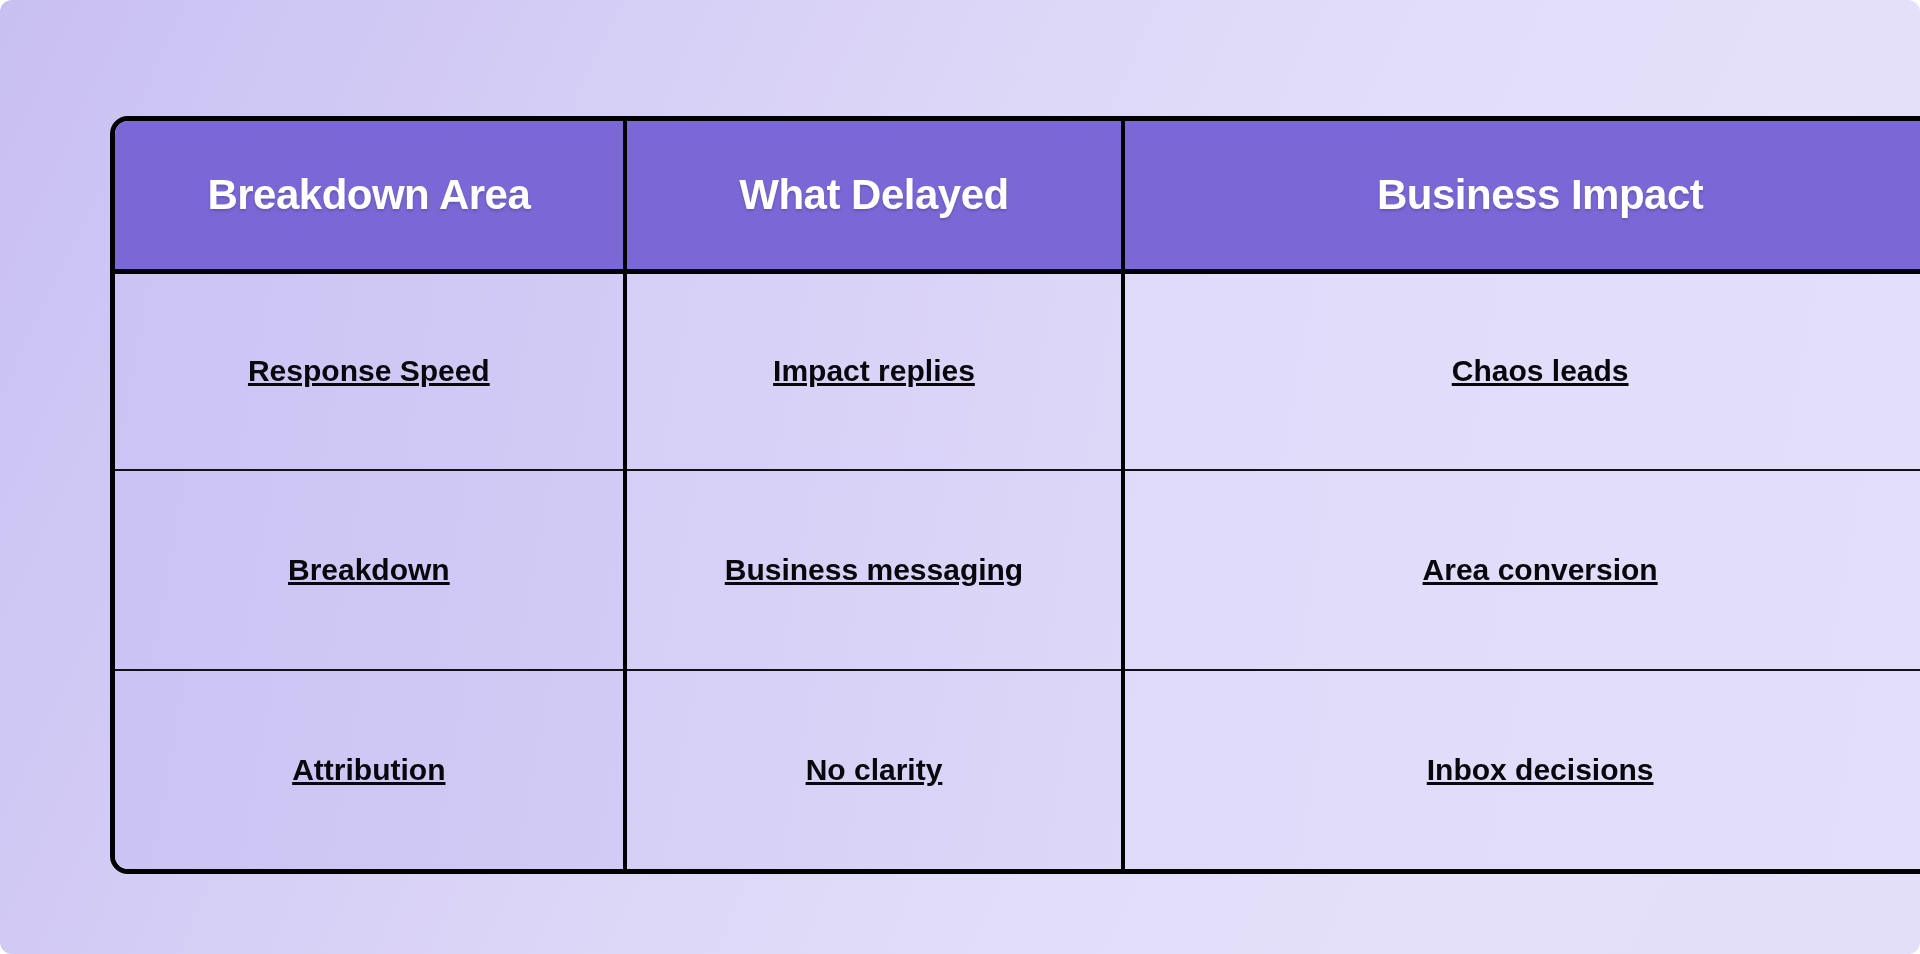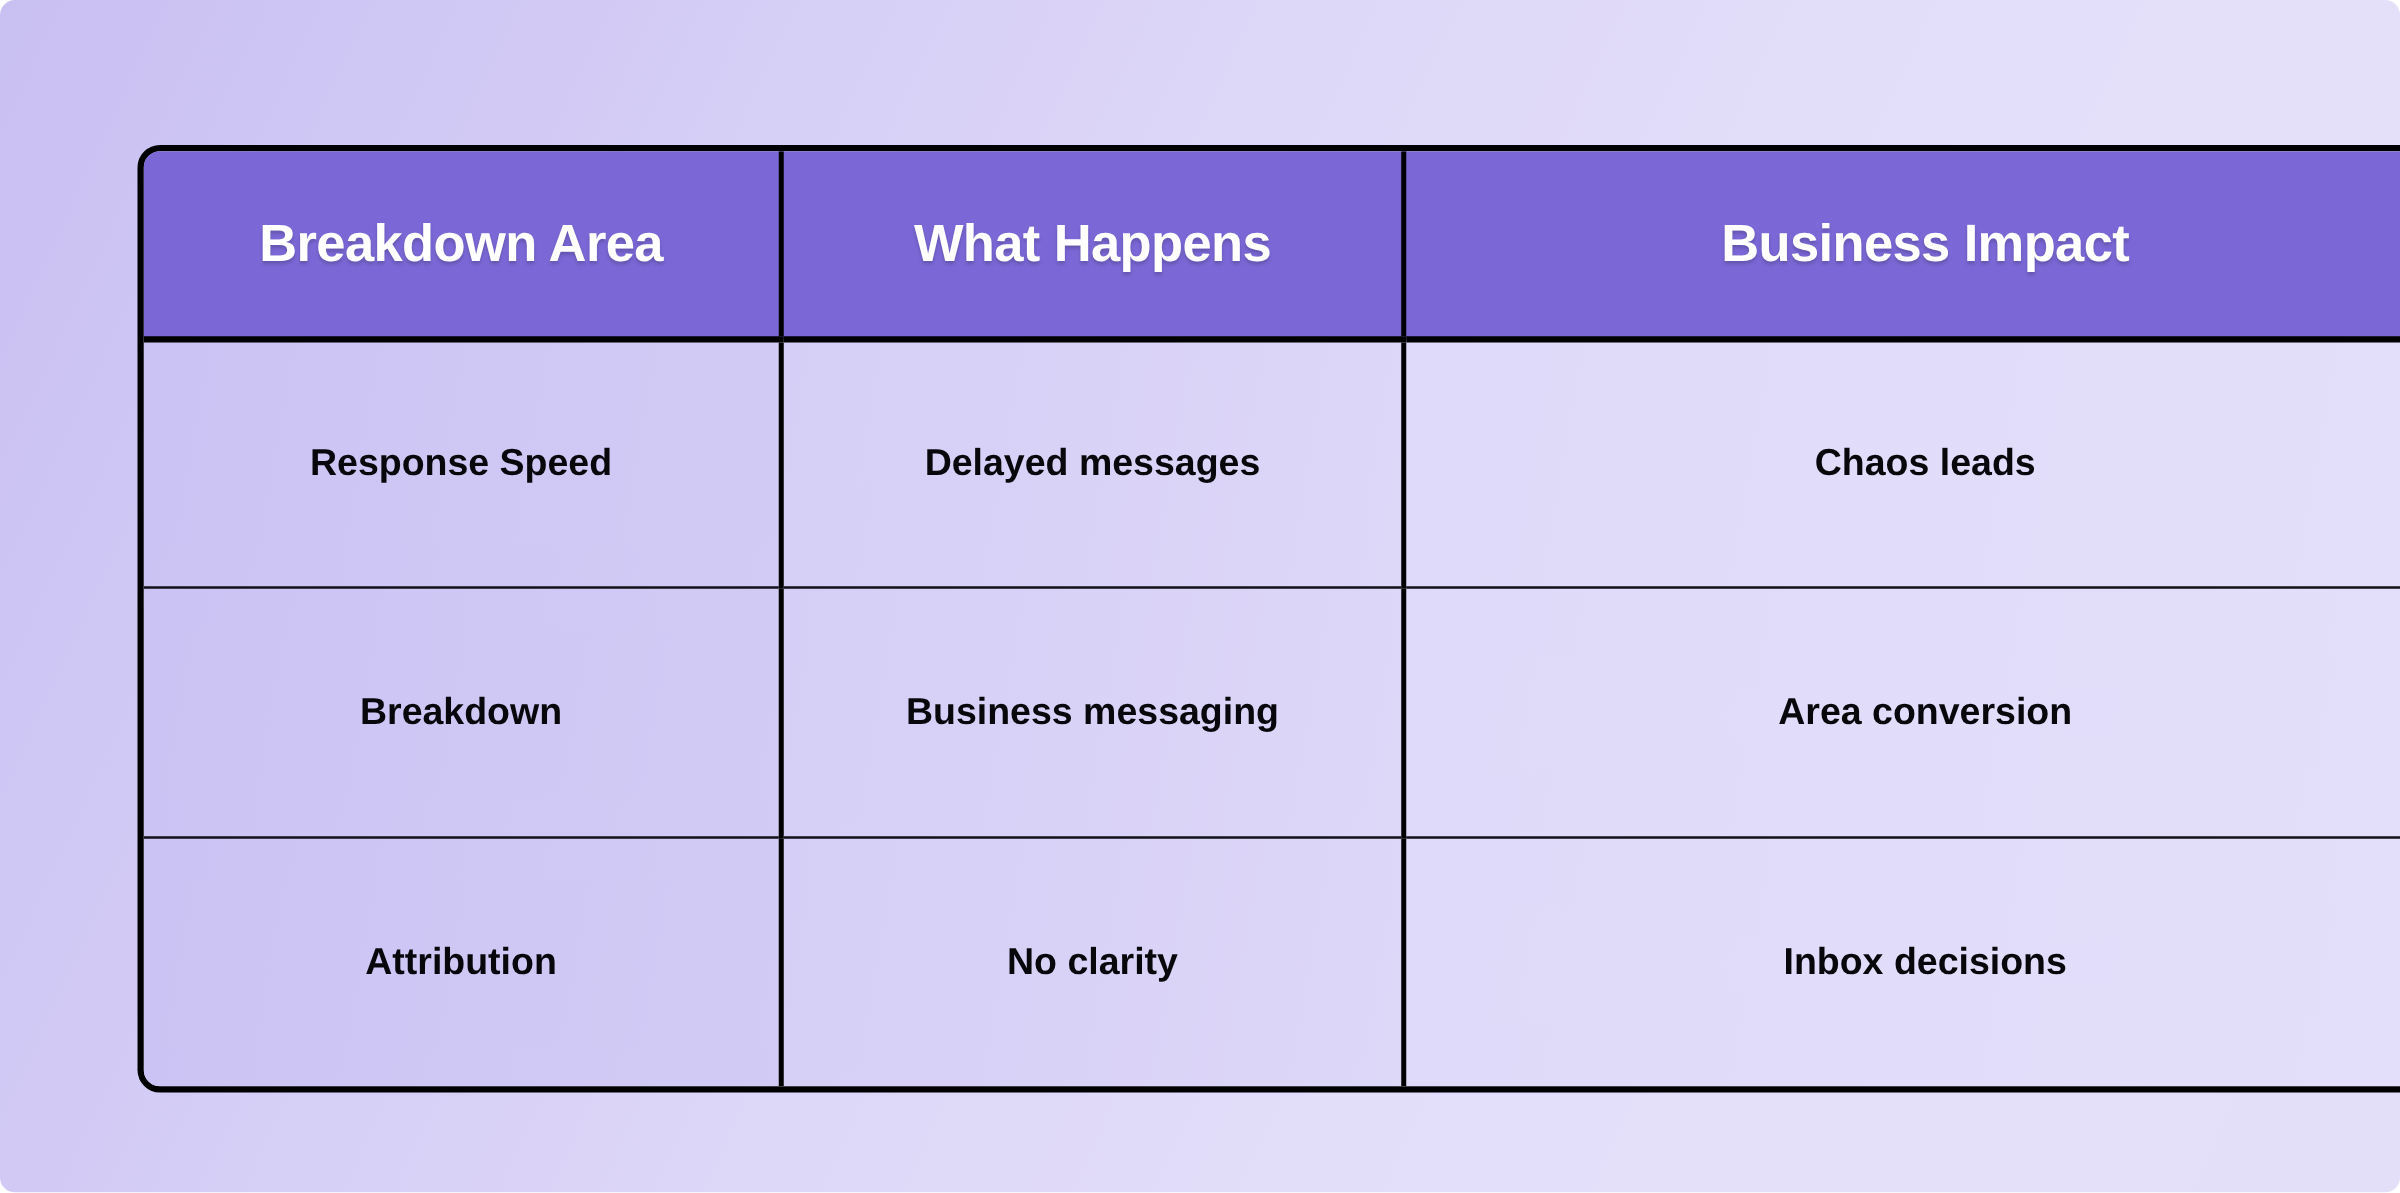--- a/index.html
+++ b/index.html
@@ -88,20 +88,21 @@
     font-size: 30px;
     font-weight: bold;
     color: #08080c;
     text-align: center;
     vertical-align: middle;
     padding: 0 14px;
     border-right: 4px solid #000000;
     border-bottom: 2px solid #111118;
     box-sizing: border-box;
     background: transparent;
+    text-decoration: underline;
   }
   td:last-child { border-right: none; }
   tbody tr:last-child td { border-bottom: none; }
 
   
   td.col-1 { background: linear-gradient(100deg, #cbc3f3 0%, #d2cbf5 100%); }
   td.col-2 { background: linear-gradient(100deg, #d5cef6 0%, #ddd7f8 100%); }
   td.col-3 { background: linear-gradient(100deg, #dfdaf9 0%, #e3dffa 100%); }
 
   .cell-text { display: block; }
@@ -115,33 +116,33 @@
     <table class="tbl">
       <colgroup>
         <col class="c1">
         <col class="c2">
         <col class="c3">
       </colgroup>
 
       <thead>
         <tr>
           <th>Breakdown Area</th>
-          <th>What Happens</th>
+          <th>What Delayed</th>
           <th>Business Impact</th>
         </tr>
       </thead>
 
       <tbody>
 
         <tr>
           <td class="col-1">
             <span class="cell-text">Response Speed</span>
           </td>
           <td class="col-2">
-            <span class="cell-text">Delayed messages</span>
+            <span class="cell-text">Impact replies</span>
           </td>
           <td class="col-3">
             <span class="cell-text">Chaos leads</span>
           </td>
         </tr>
 
         <tr>
           <td class="col-1">
             <span class="cell-text">Breakdown</span>
           </td>

